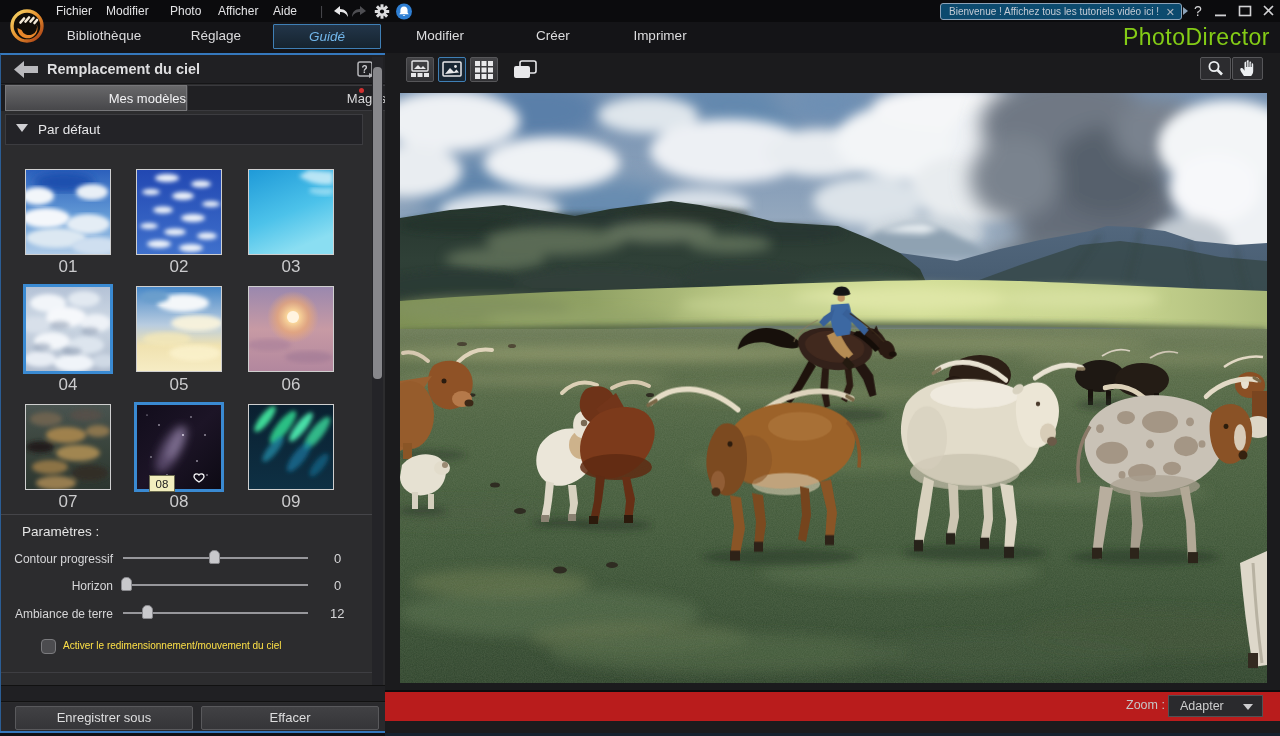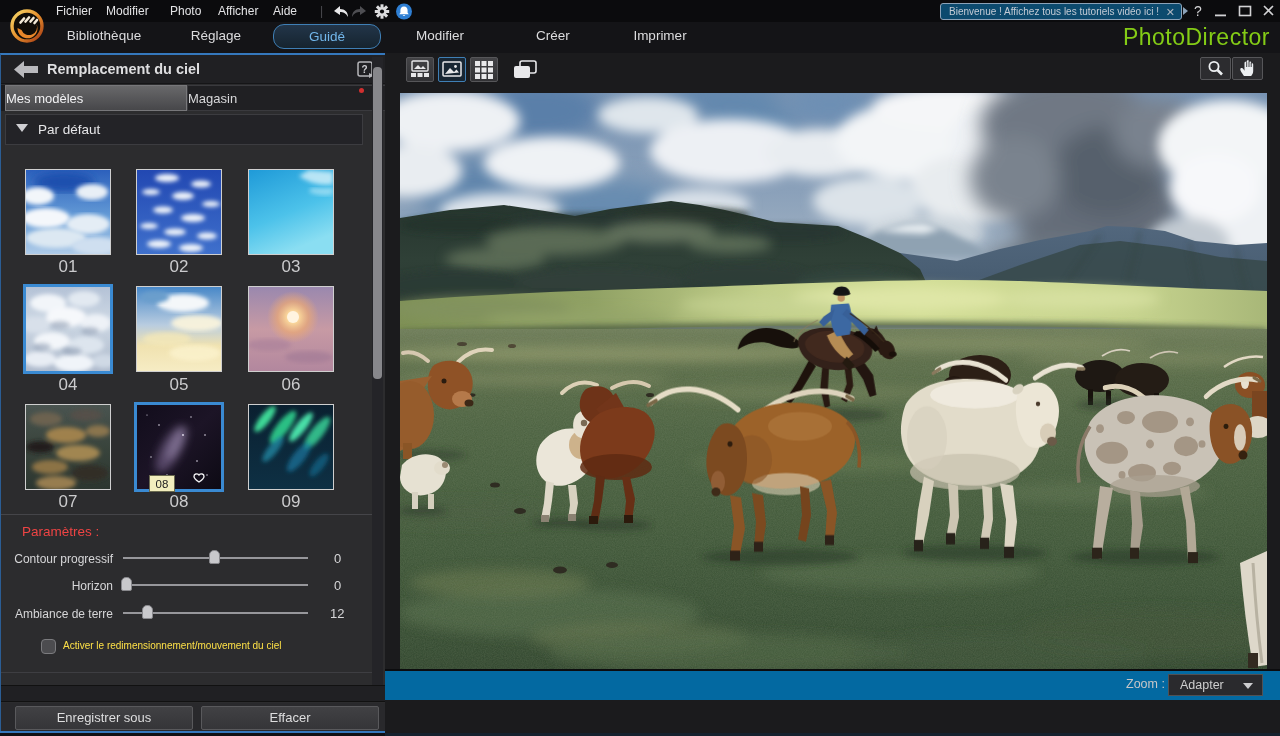--- a/index.html
+++ b/index.html
@@ -5,49 +5,49 @@
   * { margin:0; padding:0; box-sizing:border-box; }
   html,body { width:1280px; height:736px; overflow:hidden; background:#101013;
     font-family:"Liberation Sans", sans-serif; }
   .abs { position:absolute; }
   
   #titlebar { position:absolute; left:0; top:0; width:1280px; height:22px; background:#0b0b0d; }
   .menu { position:absolute; top:0; height:22px; line-height:22px; color:#e3e3e5; font-size:12px; }
   #tabbar { position:absolute; left:0; top:22px; width:1280px; height:31px; background:#141417; }
   .maintab { position:absolute; top:0; height:28px; line-height:28px; color:#dcdcde; font-size:13.5px; text-align:center; }
   #guidedtab { position:absolute; left:273px; top:2px; width:108px; height:25px; line-height:24px;
-     background:linear-gradient(#223549,#16242f); border:1px solid #3f7fb5; border-radius:11px;
-     color:#72b6ea; font-size:13.5px; text-align:center; }
+     background:linear-gradient(#223549,#16242f); border:1px solid #3f7fb5; border-radius:1px;
+     color:#72b6ea; font-size:13.5px; text-align:center;font-style:italic; }
   #pdlogo { position:absolute; left:1040px; top:22px; width:230px; height:30px; line-height:30px;
      text-align:right; color:#84cc16; font-size:23px; letter-spacing:0.5px; }
   
   #leftpanel { position:absolute; left:0; top:53px; width:385px; height:678px; background:#2c2c2e;
      border-top:2px solid #3578bd; border-left:1px solid #2b5d94; }
   #lp-head { position:absolute; left:0; top:0; width:385px; height:29px; background:#202023; border-bottom:1px solid #151517;font-weight:bold;}
   #lp-tabs { position:absolute; left:0; top:30px; width:385px; height:26px; background:#1c1c1f; }
-  .lptab { position:absolute; top:0; height:26px; line-height:26px; font-size:13px; text-align:left; }
+  .lptab { position:absolute; top:0; height:26px; line-height:26px; font-size:13px; text-align:right; }
   #pardef { position:absolute; left:4px; top:59px; width:358px; height:31px; background:#232327;
      border:1px solid #3c3c40; color:#e6e6e8; font-size:13.5px; line-height:30px; }
   .thumb { position:absolute; width:86px; height:86px; border:1px solid #cfcfcf; }
   .thumbsel { border-color:#3a8ad2; outline:2px solid #3a8ad2; outline-offset:0px; }
   .tnum { position:absolute; width:86px; text-align:center; color:#cbcbcd; font-size:17px; }
   .slab { position:absolute; color:#d6d6d8; font-size:12px; text-align:right; white-space:nowrap; }
   .strack { position:absolute; height:2px; background:#97979b; }
   .shandle { position:absolute; width:11px; height:14px; background:#c9c9cc;
      border-radius:5px 5px 2px 2px; border:1px solid #88888c; }
   .sval { position:absolute; color:#d6d6d8; font-size:13px; }
   .lbtn { position:absolute; top:0; height:24px; background:linear-gradient(#414144,#353538);
      border:1px solid #59595c; color:#dededf; font-size:13px; text-align:center; line-height:22px; border-radius:2px; }
   
   #mainarea { position:absolute; left:385px; top:53px; width:895px; height:683px; background:#1b1b1d; }
   .tbtn { position:absolute; top:4px; width:28px; height:25px; background:linear-gradient(#434346,#323235);
      border:1px solid #565659; border-radius:2px; }
   .tbtn.active { background:#182633; border:1px solid #3f7fb5; }
   #photo { position:absolute; left:15px; top:40px; width:867px; height:590px; background:#6d8cb0; }
-  #bottombar { position:absolute; left:0; top:616px; width:895px; height:31px; background:#0369a1;
+  #bottombar { position:absolute; left:0; top:637px; width:895px; height:31px; background:#b91c1c;
      border-top:2px solid #0c0c0e; }
 </style>
 </head>
 <body>
 
 <div id="titlebar">
   <div class="menu" style="left:56px;">Fichier</div>
   <div class="menu" style="left:106px;">Modifier</div>
   <div class="menu" style="left:170px;">Photo</div>
   <div class="menu" style="left:218px;">Afficher</div>
@@ -344,21 +344,21 @@
   <div class="tnum" style="left:135px;top:202px;">02</div>
   <div class="tnum" style="left:247px;top:202px;">03</div>
   <div class="tnum" style="left:24px;top:320px;">04</div>
   <div class="tnum" style="left:135px;top:320px;">05</div>
   <div class="tnum" style="left:247px;top:320px;">06</div>
   <div class="tnum" style="left:24px;top:437px;">07</div>
   <div class="tnum" style="left:135px;top:437px;">08</div>
   <div class="tnum" style="left:247px;top:437px;">09</div>
 
   <div class="abs" style="left:0px;top:459px;width:371px;height:1px;background:#454549;"></div>
-  <div class="abs" style="left:21px;top:469px;color:#ef4444;font-size:13.5px;">Paramètres :</div>
+  <div class="abs" style="left:21px;top:469px;color:#e5e5e5;font-size:13.5px;">Paramètres :</div>
   <div class="slab" style="left:0px;top:497px;width:112px;">Contour progressif</div>
   <div class="strack" style="left:122px;top:502px;width:185px;"></div>
   <div class="shandle" style="left:208px;top:495px;"></div>
   <div class="sval" style="left:333px;top:496px;">0</div>
   <div class="slab" style="left:0px;top:524px;width:112px;">Horizon</div>
   <div class="strack" style="left:122px;top:529px;width:185px;"></div>
   <div class="shandle" style="left:120px;top:522px;"></div>
   <div class="sval" style="left:333px;top:523px;">0</div>
   <div class="slab" style="left:0px;top:552px;width:112px;">Ambiance de terre</div>
   <div class="strack" style="left:122px;top:557px;width:185px;"></div>

